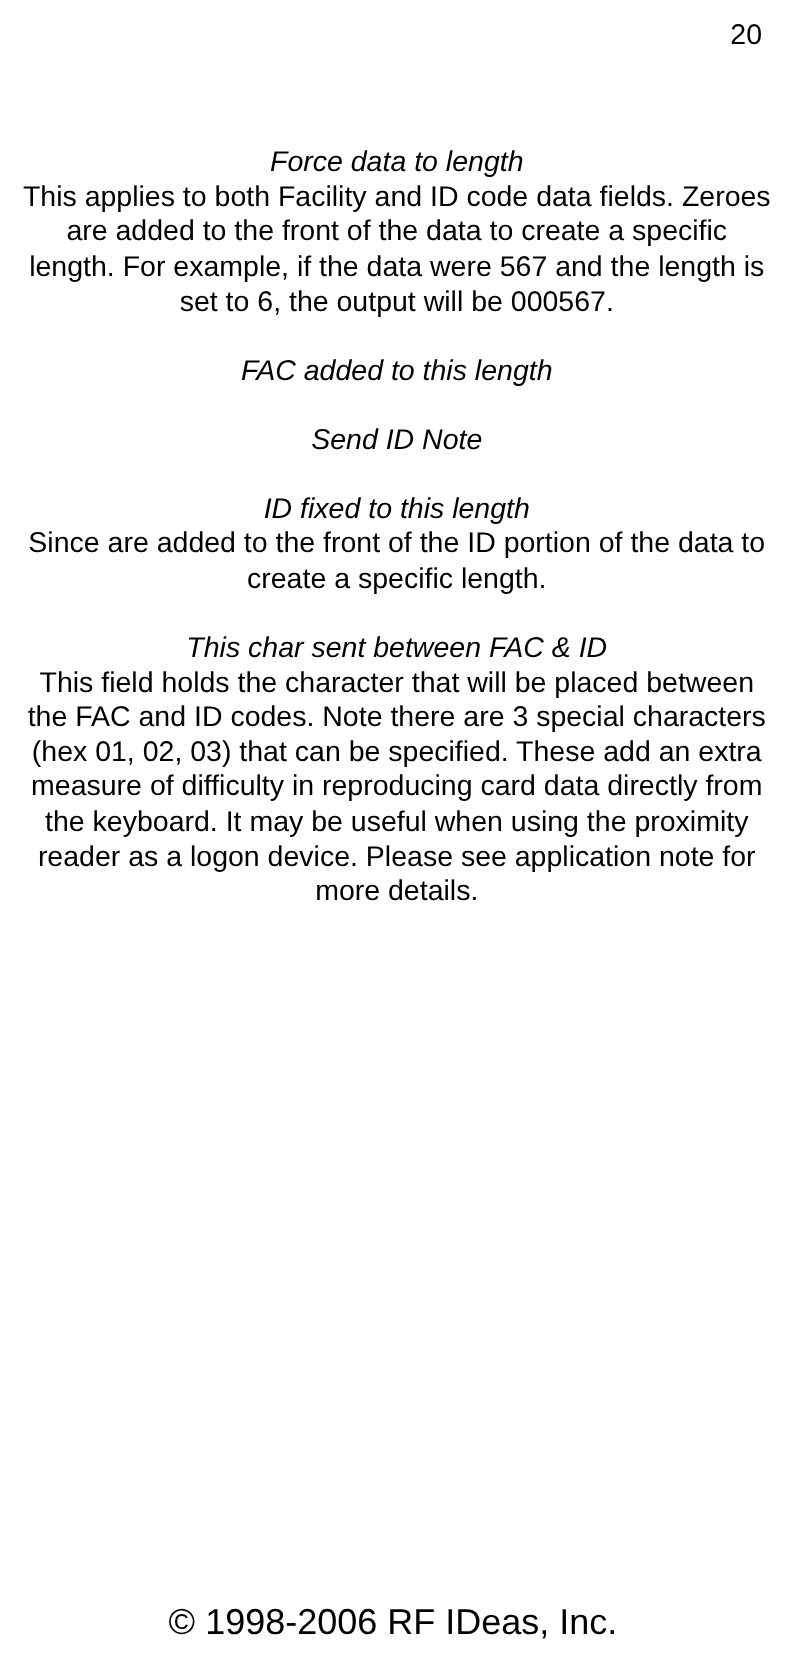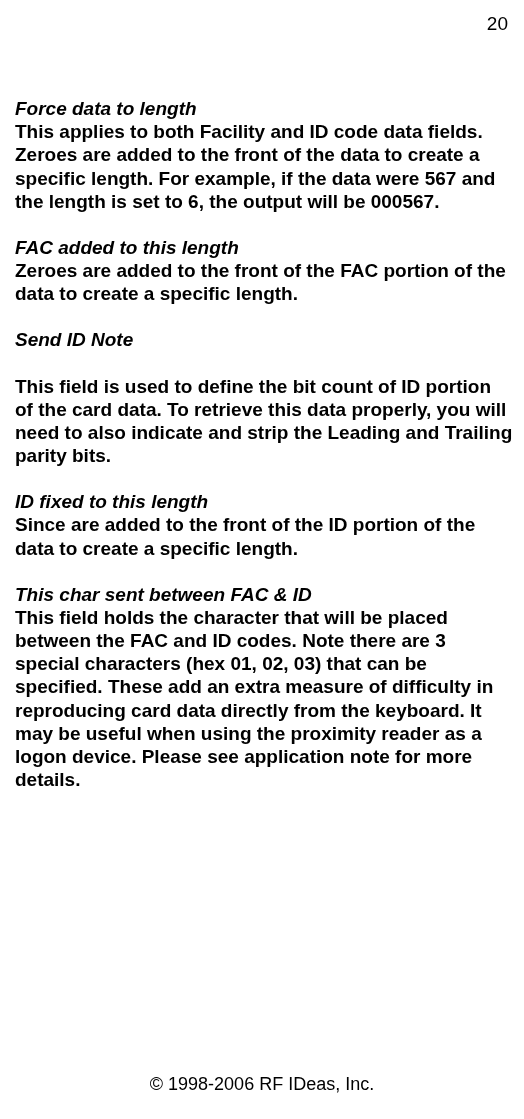--- a/index.html
+++ b/index.html
@@ -1,18 +1,19 @@
 <!DOCTYPE html>
 <html><head>
   <meta charset="utf-8">
   <style>
     * {
       margin: 0;
       padding: 0;
       box-sizing: border-box;
+      text-align: center;
     }
     body {
       font-family: Arial, Helvetica, sans-serif;
       font-size: 19px;
       line-height: 1.22;
       color: #000;
       background: #fff;
       width: 524px;
       height: 1119px;
       position: relative;
@@ -25,57 +26,55 @@
       font-size: 19px;
     }
     .content {
       margin-top: 82px;
     }
     .section {
       margin-bottom: 23px;
     }
     .section-heading {
       font-style: italic;
-      font-weight: bold;
+      font-weight: normal;
     }
     .section-body {
-      font-weight: bold;
+      font-weight: normal;
     }
     .footer {
       position: absolute;
       bottom: 23px;
       left: 0;
       right: 0;
       text-align: center;
-      font-size: 18px;
+      font-size: 24px;
       margin-top: 27px;
     }
   </style>
 </head>
 <body>
 
 <div class="page-number">20</div>
 
 <div class="content">
   <div class="section">
     <div class="section-heading">Force data to length</div>
     <div class="section-body">This applies to both Facility and ID code data fields.  Zeroes are added to the front of the data to create a specific length.  For example, if the data were 567 and the length is set to 6, the output will be 000567.</div>
   </div>
 
   <div class="section">
     <div class="section-heading">FAC added to this length</div>
-    <div class="section-body">Zeroes are added to the front of the FAC portion of the data to create a specific length.</div>
   </div>
 
   <div class="section">
     <div class="section-heading">Send ID Note</div>
   </div>
 
   <div class="section">
-    <div class="section-body">This field is used to define the bit count of ID portion of the card data.  To retrieve this data properly, you will need to also indicate and strip the Leading and Trailing parity bits.</div>
   </div>
 
   <div class="section">
     <div class="section-heading">ID fixed to this length</div>
     <div class="section-body">Since are added to the front of the ID portion of the data to create a specific length.</div>
   </div>
 
 
   <div class="section">
     <div class="section-heading">This char sent between FAC &amp; ID</div>

